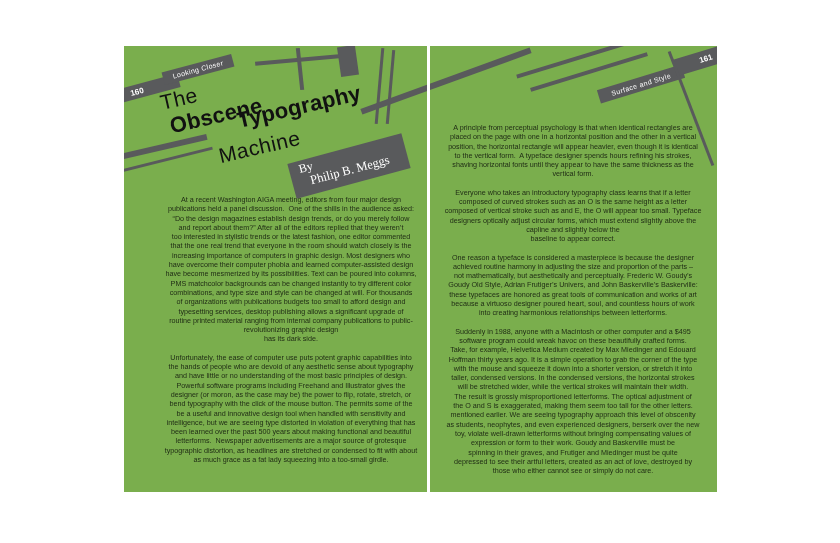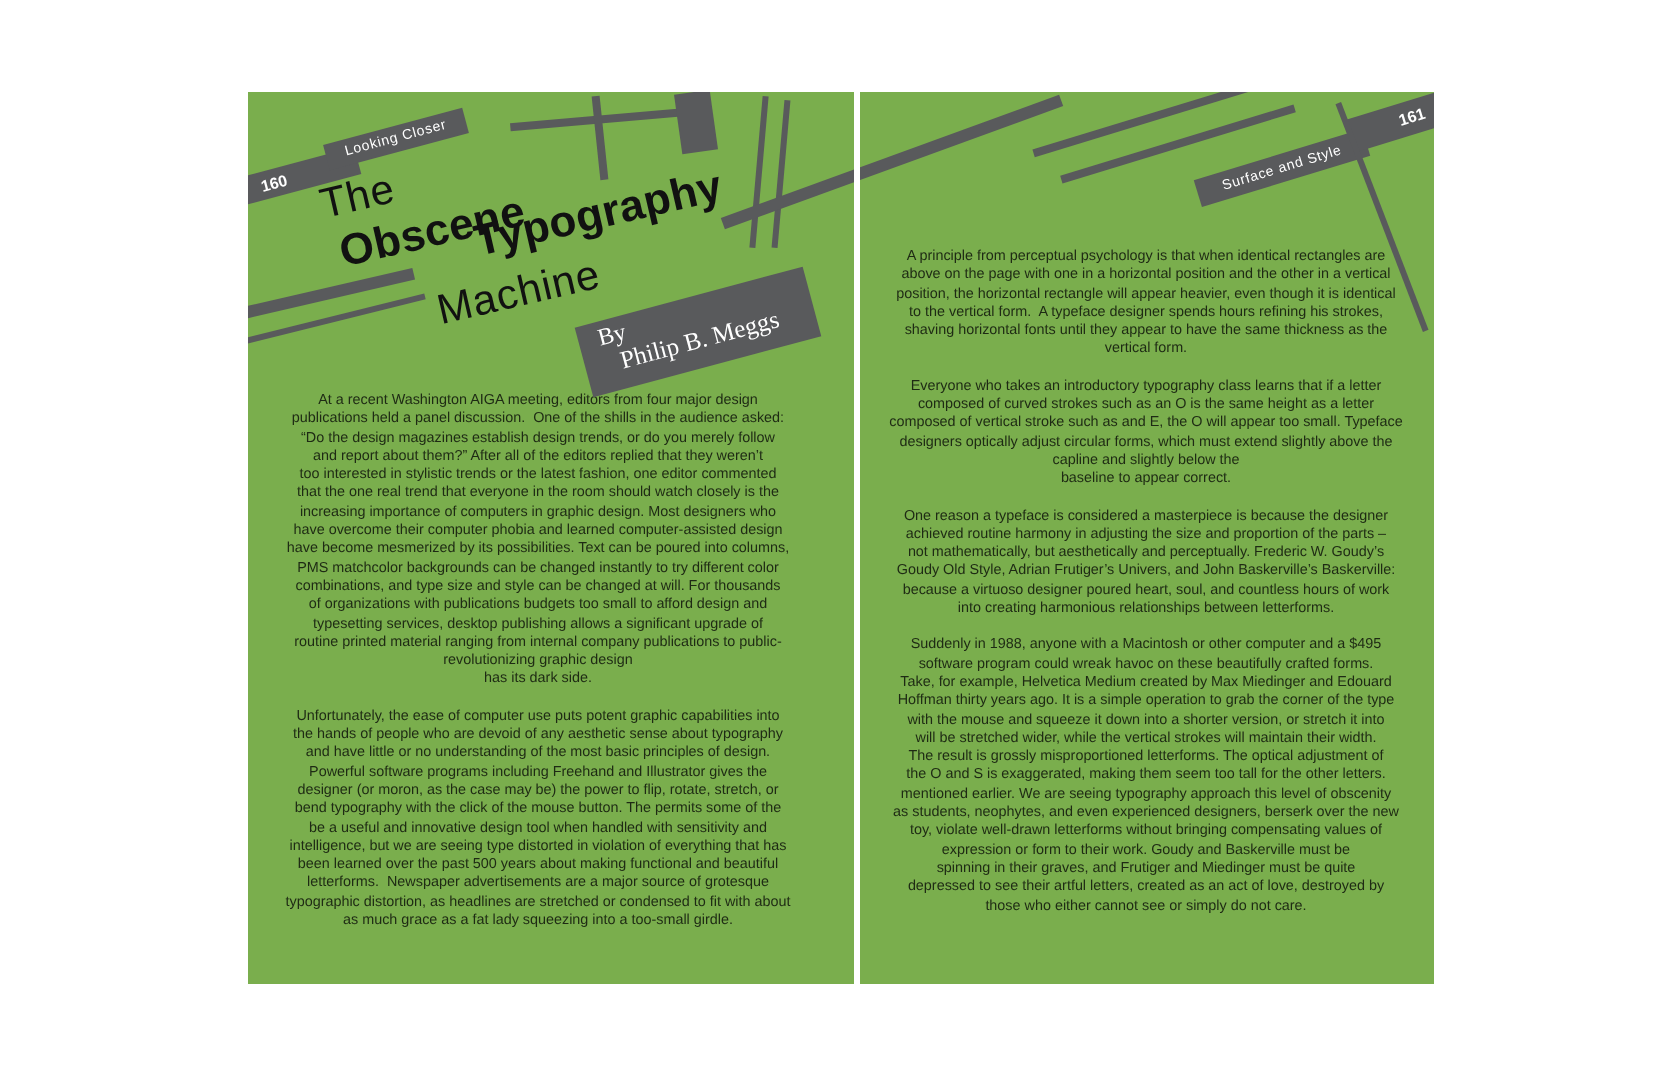--- a/index.html
+++ b/index.html
@@ -51,21 +51,21 @@
     <div class="title-line t-bold" style="left:112px;top:50px;transform:rotate(-13deg);">Typography</div>
     <div class="title-line t-reg" style="left:94px;top:90px;transform:rotate(-13deg);">Machine</div>
 
     <div class="byline-band">
       <div>
         <div class="byline-by">By</div>
         <div class="byline-author">Philip B. Meggs</div>
       </div>
     </div>
 
-    <div class="bodycol" style="left:11px;top:149px;width:268px;">
+    <div class="bodycol" style="left:33px;top:149px;width:268px;">
       <div class="para">
           <div class="tline">At a recent Washington AIGA meeting, editors from four major design</div>
           <div class="tline">publications held a panel discussion.  One of the shills in the audience asked:</div>
           <div class="tline">“Do the design magazines establish design trends, or do you merely follow</div>
           <div class="tline">and report about them?” After all of the editors replied that they weren’t</div>
           <div class="tline">too interested in stylistic trends or the latest fashion, one editor commented</div>
           <div class="tline">that the one real trend that everyone in the room should watch closely is the</div>
           <div class="tline">increasing importance of computers in graphic design. Most designers who</div>
           <div class="tline">have overcome their computer phobia and learned computer-assisted design</div>
           <div class="tline">have become mesmerized by its possibilities. Text can be poured into columns,</div>
@@ -99,48 +99,50 @@
       <span class="band-label">Surface and Style</span>
     </div>
     <div class="band" style="left:549px;top:2px;width:80px;height:17px;transform:rotate(-17deg);">
       <span class="band-num" style="padding-left:26px;">161</span>
     </div>
     <div class="bar" style="left:506px;top:61px;width:122px;height:3px;transform:rotate(69deg);"></div>
 
     <div class="bodycol" style="left:308px;top:77px;width:282px;">
       <div class="para">
           <div class="tline">A principle from perceptual psychology is that when identical rectangles are</div>
-          <div class="tline">above on the page with one in a horizontal position and the other in a vertical</div>
+          <div class="tline">placed on the page with one in a horizontal position and the other in a vertical</div>
           <div class="tline">position, the horizontal rectangle will appear heavier, even though it is identical</div>
           <div class="tline">to the vertical form.  A typeface designer spends hours refining his strokes,</div>
           <div class="tline">shaving horizontal fonts until they appear to have the same thickness as the</div>
           <div class="tline">vertical form.</div>
         </div>
       <div class="para">
           <div class="tline">Everyone who takes an introductory typography class learns that if a letter</div>
           <div class="tline">composed of curved strokes such as an O is the same height as a letter</div>
           <div class="tline">composed of vertical stroke such as and E, the O will appear too small. Typeface</div>
           <div class="tline">designers optically adjust circular forms, which must extend slightly above the</div>
           <div class="tline">capline and slightly below the</div>
           <div class="tline">baseline to appear correct.</div>
         </div>
       <div class="para">
           <div class="tline">One reason a typeface is considered a masterpiece is because the designer</div>
           <div class="tline">achieved routine harmony in adjusting the size and proportion of the parts –</div>
           <div class="tline">not mathematically, but aesthetically and perceptually. Frederic W. Goudy’s</div>
           <div class="tline">Goudy Old Style, Adrian Frutiger’s Univers, and John Baskerville’s Baskerville:</div>
+          <div class="tline">these typefaces are honored as great tools of communication and works of art</div>
           <div class="tline">because a virtuoso designer poured heart, soul, and countless hours of work</div>
           <div class="tline">into creating harmonious relationships between letterforms.</div>
         </div>
       <div class="para">
           <div class="tline">Suddenly in 1988, anyone with a Macintosh or other computer and a $495</div>
           <div class="tline">software program could wreak havoc on these beautifully crafted forms.</div>
           <div class="tline">Take, for example, Helvetica Medium created by Max Miedinger and Edouard</div>
           <div class="tline">Hoffman thirty years ago. It is a simple operation to grab the corner of the type</div>
           <div class="tline">with the mouse and squeeze it down into a shorter version, or stretch it into</div>
+          <div class="tline">taller, condensed versions. In the condensed versions, the horizontal strokes</div>
           <div class="tline">will be stretched wider, while the vertical strokes will maintain their width.</div>
           <div class="tline">The result is grossly misproportioned letterforms. The optical adjustment of</div>
           <div class="tline">the O and S is exaggerated, making them seem too tall for the other letters.</div>
           <div class="tline">mentioned earlier. We are seeing typography approach this level of obscenity</div>
           <div class="tline">as students, neophytes, and even experienced designers, berserk over the new</div>
           <div class="tline">toy, violate well-drawn letterforms without bringing compensating values of</div>
           <div class="tline">expression or form to their work. Goudy and Baskerville must be</div>
           <div class="tline">spinning in their graves, and Frutiger and Miedinger must be quite</div>
           <div class="tline">depressed to see their artful letters, created as an act of love, destroyed by</div>
           <div class="tline">those who either cannot see or simply do not care.</div>

